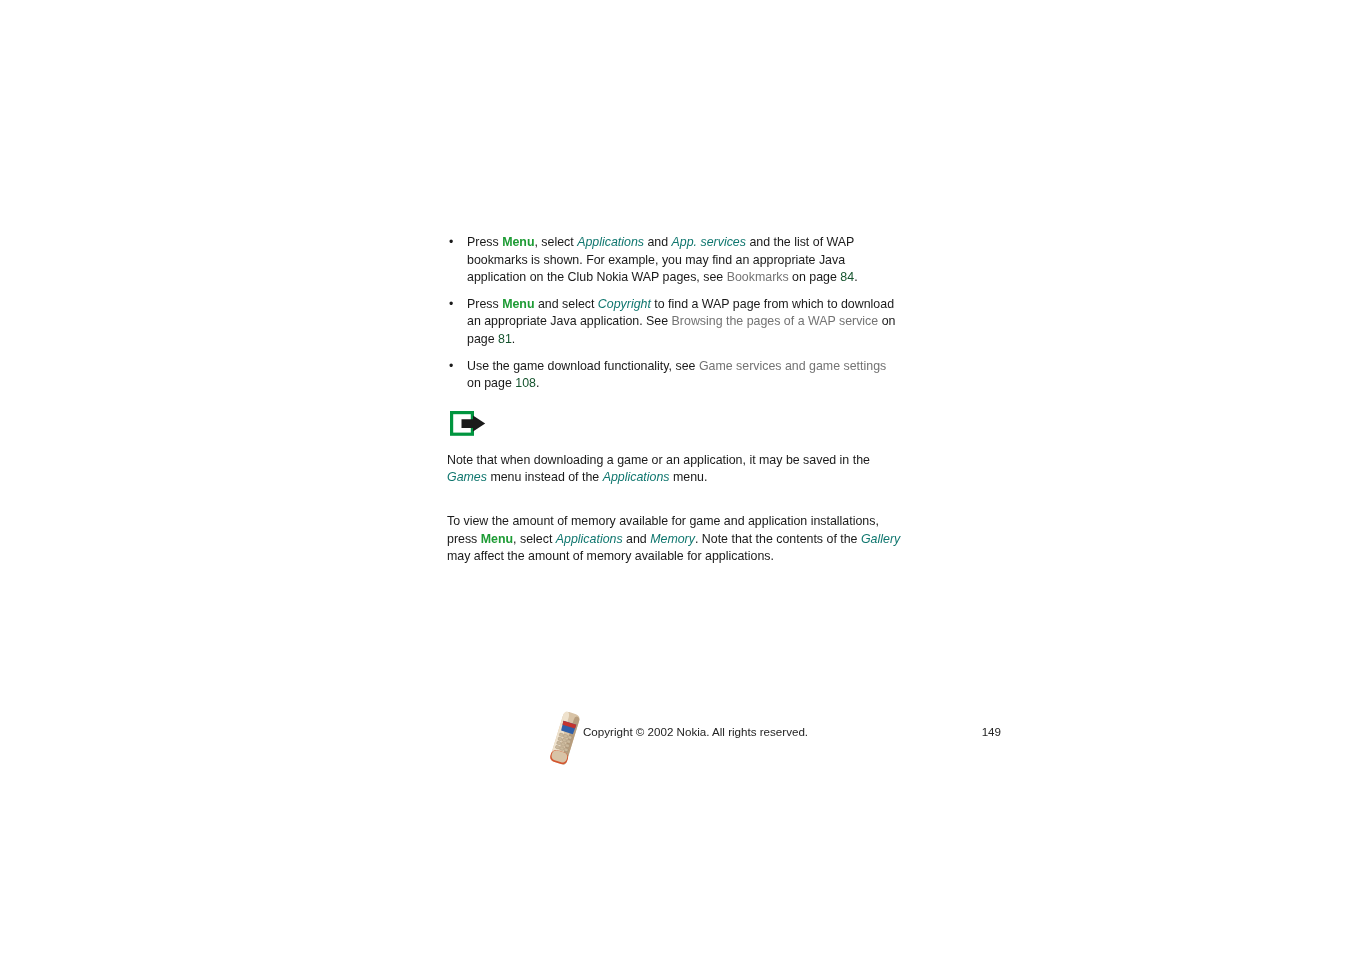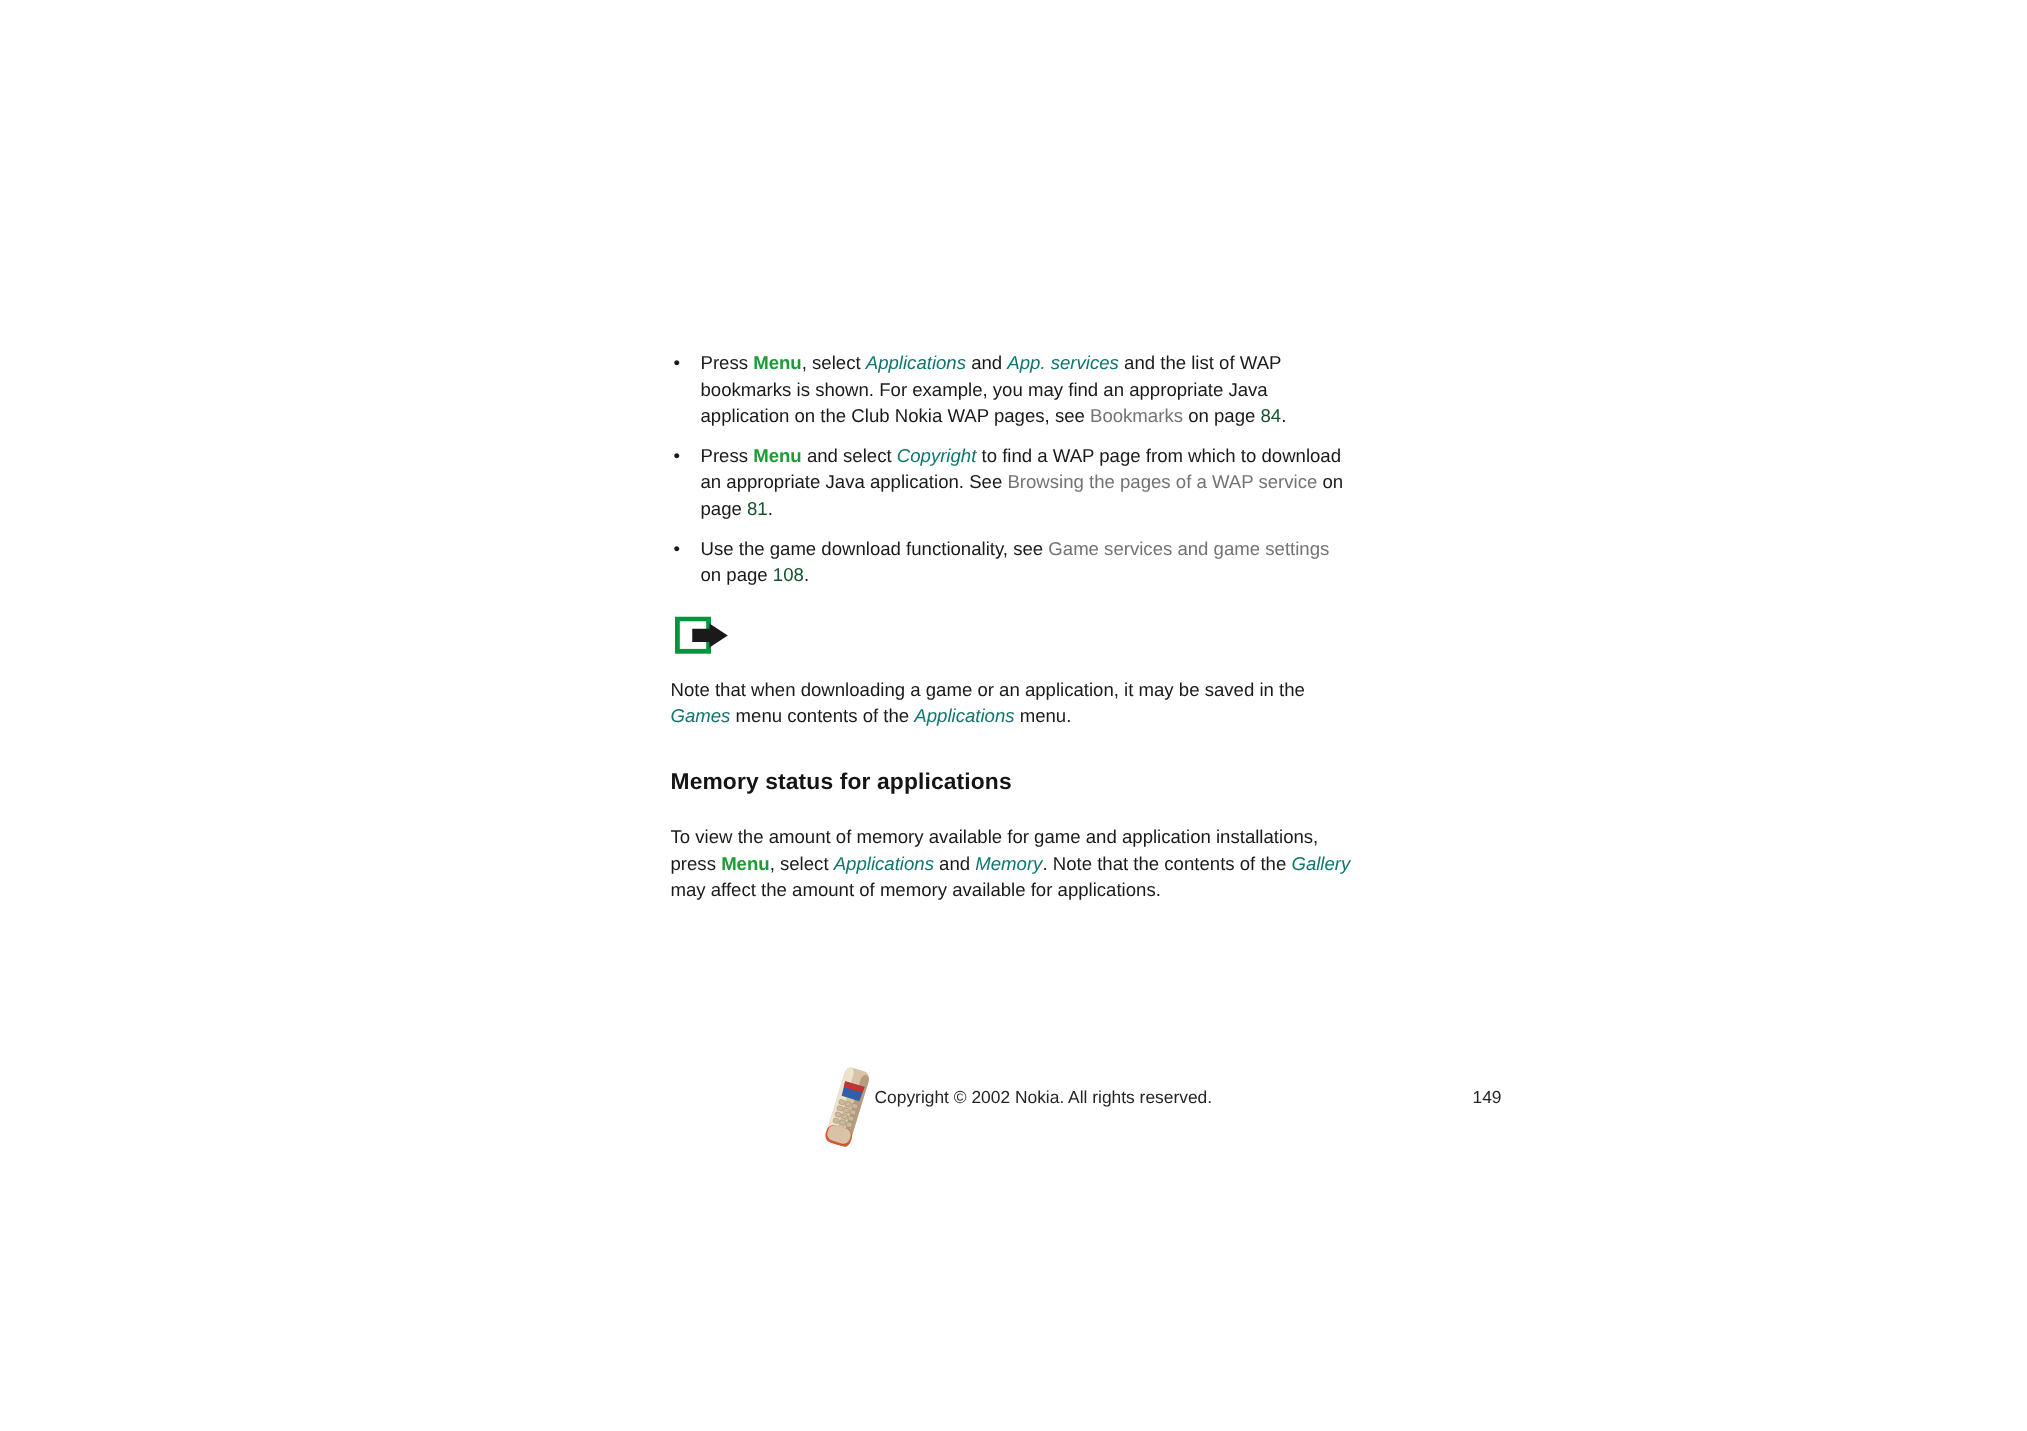--- a/index.html
+++ b/index.html
@@ -170,24 +170,23 @@
 
     <div class="note">
       <span class="note-icon">
         <svg width="38" height="26" viewBox="0 0 38 26" xmlns="http://www.w3.org/2000/svg">
           <rect x="1.6" y="1.6" width="20.8" height="21.6" fill="none" stroke="#00953f" stroke-width="3.2"></rect>
           <path d="M11.5 8.2 H23.0 V4.6 L35.2 12.6 L23.0 20.6 V17.0 H11.5 Z" fill="#1a1a1a"></path>
         </svg>
       </span>
     </div>
 
-    <p class="para para-after-note rich"><span>Note that when downloading a game or an application, it may be saved in the </span><span class="term">Games</span><span> menu contents of the </span><span class="term">Applications</span><span> menu.</span></p>
+    <p class="para para-after-note rich"><span>Note that when downloading a game or an application, it may be saved in the </span><span class="term">Games</span><span> menu instead of the </span><span class="term">Applications</span><span> menu.</span></p>
 
     <div class="heading-block">
-      <h2 class="heading">Memory status for applications</h2>
       <p class="para para-under-heading rich"><span>To view the amount of memory available for game and application installations, press </span><span class="key">Menu</span><span>, select </span><span class="term">Applications</span><span> and </span><span class="term">Memory</span><span>. Note that the contents of the </span><span class="term">Gallery</span><span> may affect the amount of memory available for applications.</span></p>
     </div>
 
   </div>
 
   <div class="footer">
     <span class="footer-phone">
       <svg width="42" height="60" viewBox="0 0 42 60" xmlns="http://www.w3.org/2000/svg">
         <g transform="rotate(17 21 30)">
           <rect x="12.5" y="4" width="17" height="52" rx="5" ry="5" fill="#d8c3a6"></rect>

